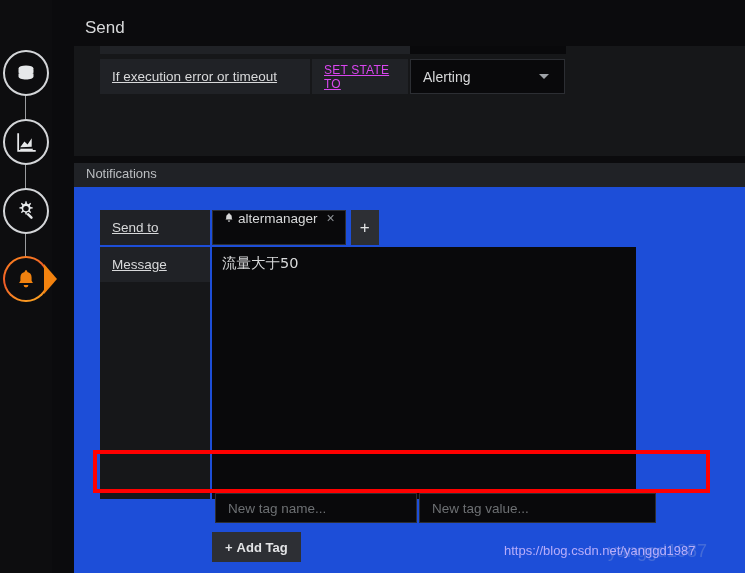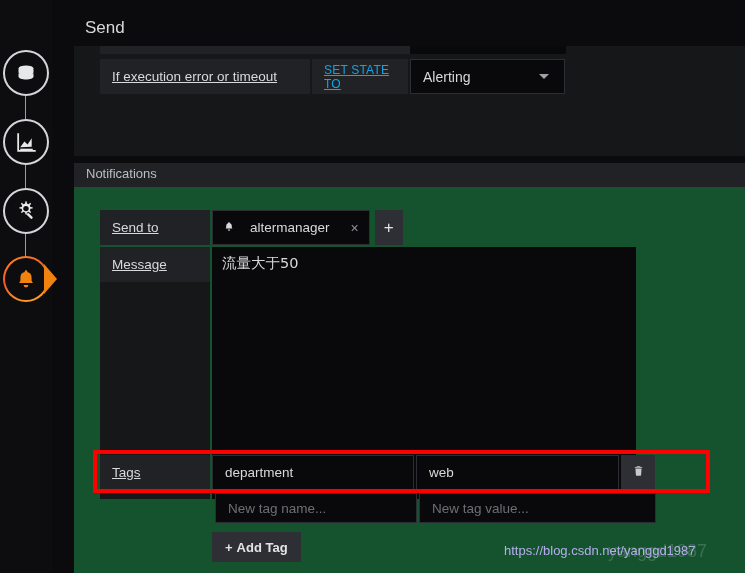--- a/index.html
+++ b/index.html
@@ -125,21 +125,21 @@
   .form-label {
     background: #202226;
     display: flex;
     align-items: center;
     padding: 0 12px;
     font-size: 13.5px;
     color: #d8d9da;
     box-sizing: border-box;
     text-decoration: underline;
   }
-  .form-label.accent { color: #0ea5e9; font-size: 12px; letter-spacing: .2px; }
+  .form-label.accent { color: #d946ef; font-size: 12px; letter-spacing: .2px; }
 
   #exec-row {
     position: absolute;
     left: 26px;
     top: 13px;
   }
   #exec-label { width: 210px; }
   #set-state-label { width: 96px; margin-left: 2px; justify-content: flex-start; }
   #state-select {
     margin-left: 2px;
@@ -161,21 +161,21 @@
     border-top: 5px solid #9fa3a8;
   }
 
   
   #notif-section {
     position: absolute;
     left: 22px;
     top: 163px;
     width: 671px;
     height: 410px;
-    background: #14532d;
+    background: #1d4ed8;
   }
   #notif-header-bar {
     position: absolute;
     left: 0; top: 0;
     width: 671px;
     height: 24px;
     background: #202226;
   }
   #notif-title {
     position: absolute;
@@ -193,22 +193,21 @@
     align-items: stretch;
     height: 35px;
   }
   #sendto-label { width: 110px; }
   .chip {
     margin-left: 2px;
     background: #09090b;
     border: 1px solid #2c2e33;
     box-sizing: border-box;
     display: flex;
-    align-items: center;
-    gap: 15px;
+    gap: 3px;
     padding: 0 10px;
     font-size: 13.5px;
     color: #d8d9da;
   }
   .chip .chip-x {
     color: #8e9297;
     font-size: 14px;
     margin-left: 6px;
     line-height: 1;
   }
@@ -451,33 +450,20 @@
       </div>
       <div id="add-notif-btn">+</div>
     </div>
 
     <div id="message-label-col-bg"></div>
     <div id="message-row">
       <div class="form-label" id="message-label">Message</div>
     </div>
     <div id="message-box">流量大于50</div>
 
-    <div id="tags-row">
-      <div class="form-label" id="tags-label">Tags</div>
-      <div class="tag-input" id="tag-name-val">department</div>
-      <div class="tag-input" id="tag-value-val">web</div>
-      <div id="tag-delete-btn">
-        <span>
-          <svg width="13" height="14" viewBox="0 0 24 24" fill="#c7cacd">
-            <path d="M9 3h6l.8 1.4H19v1.8H5V4.4h3.2L9 3z"></path>
-            <path d="M6.3 7.4h11.4l-.9 12.2a1.4 1.4 0 01-1.4 1.3H8.6a1.4 1.4 0 01-1.4-1.3L6.3 7.4z"></path>
-          </svg>
-        </span>
-      </div>
-    </div>
 
     <div id="newtag-row">
       <div class="tag-placeholder" id="newtag-name">New tag name...</div>
       <div class="tag-placeholder" id="newtag-value">New tag value...</div>
     </div>
 
     <div id="add-tag-btn">
       <span>+</span>
       <span>Add Tag</span>
     </div>

